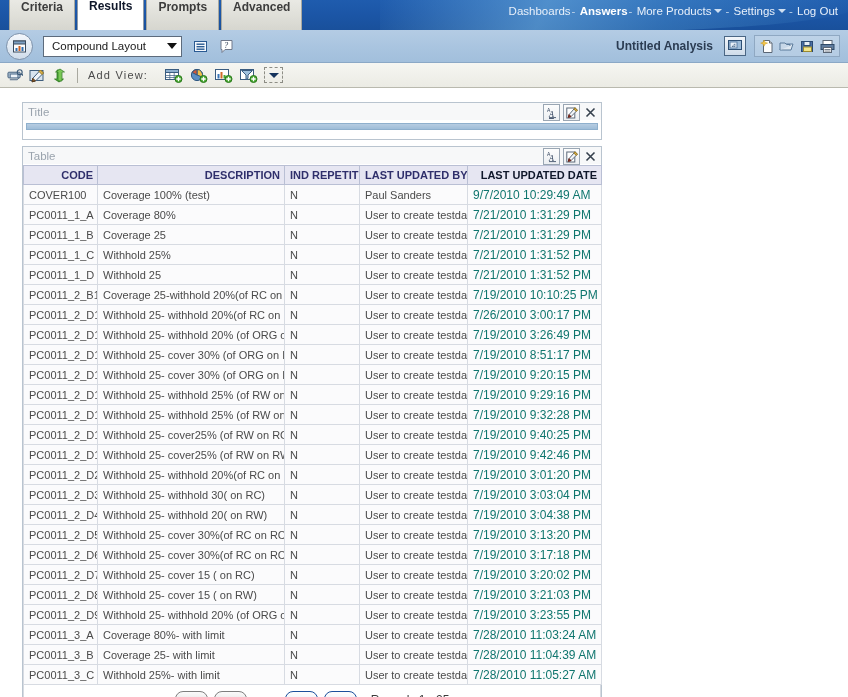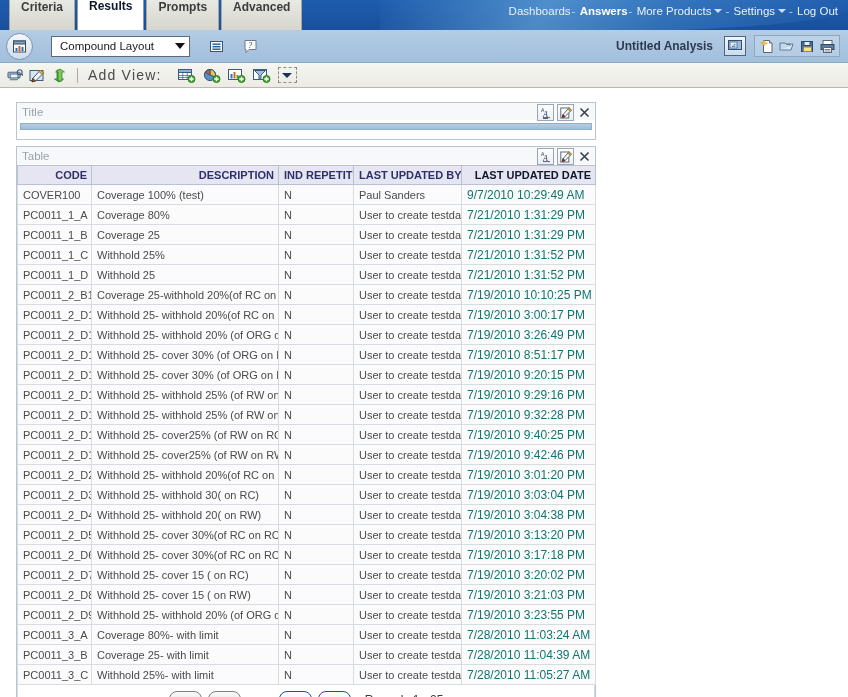--- a/index.html
+++ b/index.html
@@ -102,21 +102,21 @@
     height: 32px;
     background: linear-gradient(to bottom, #b4cce4 0%, #aac5e0 50%, #a2bfdc 100%);
     border-bottom: 1px solid #8ba8c6;
   }
   .tb2-left {
     position: absolute;
     left: 6px; top: 0;
     height: 32px;
     display: flex;
     align-items: center;
-    gap: 18px;
+    gap: 10px;
   }
   .round-icon-btn {
     width: 25px; height: 25px;
     border-radius: 50%;
     background: linear-gradient(to bottom, #f4f8fc, #cfdcea);
     border: 1px solid #7f93ab;
     display: flex; align-items: center; justify-content: center;
     cursor: pointer;
   }
   .layout-select {
@@ -177,38 +177,38 @@
     align-items: center;
     padding-left: 7px;
     gap: 6px;
   }
   .tb3-sep {
     width: 1px; height: 15px;
     background: #a9a9a0;
     margin: 0 4px;
   }
   .addview-label {
-    font-size: 14px;
+    font-size: 11px;
     color: #4a4a4a;
     letter-spacing: 1.2px;
     margin-right: 10px;
   }
   .dash-btn {
     width: 17px; height: 14px;
     border: 1px dashed #8d8d85;
     display: flex; align-items: center; justify-content: center;
     cursor: pointer;
   }
 
   
   .canvas {
     position: relative;
     height: calc(697px - 30px - 33px - 25px);
     background: #ffffff;
-    padding: 14px 0 0 16px;
+    padding: 14px 0 0 22px;
     box-sizing: border-box;
   }
 
   .view-panel {
     width: 580px;
     border: 1px solid #b9c4cf;
     background: #ffffff;
     box-sizing: border-box;
     margin-bottom: 6px;
   }
@@ -617,21 +617,21 @@
               <td>Coverage 25-withhold 20%(of RC on RC)</td>
               <td>N</td>
               <td>User to create testdata</td>
               <td class="date">7/19/2010 10:10:25 PM</td>
             </tr>
           <tr>
               <td>PC0011_2_D1</td>
               <td>Withhold 25- withhold 20%(of RC on RC)</td>
               <td>N</td>
               <td>User to create testdata</td>
-              <td class="date">7/19/2010 3:00:17 PM</td>
+              <td class="date">7/26/2010 3:00:17 PM</td>
             </tr>
           <tr>
               <td>PC0011_2_D10</td>
               <td>Withhold 25- withhold 20% (of ORG on RW)</td>
               <td>N</td>
               <td>User to create testdata</td>
               <td class="date">7/19/2010 3:26:49 PM</td>
             </tr>
           <tr>
               <td>PC0011_2_D11</td>

